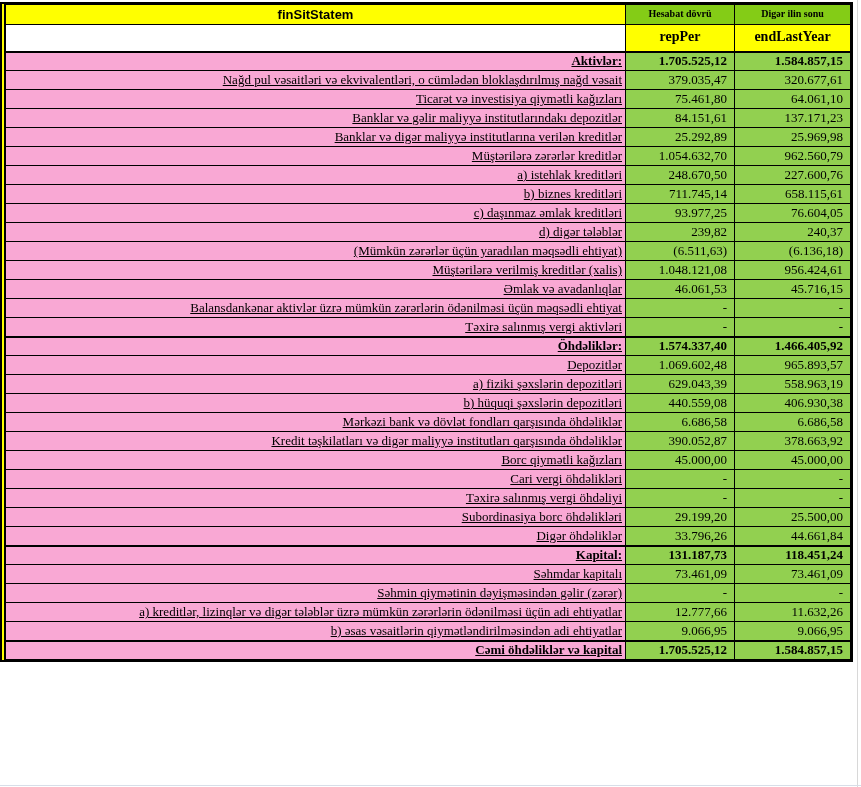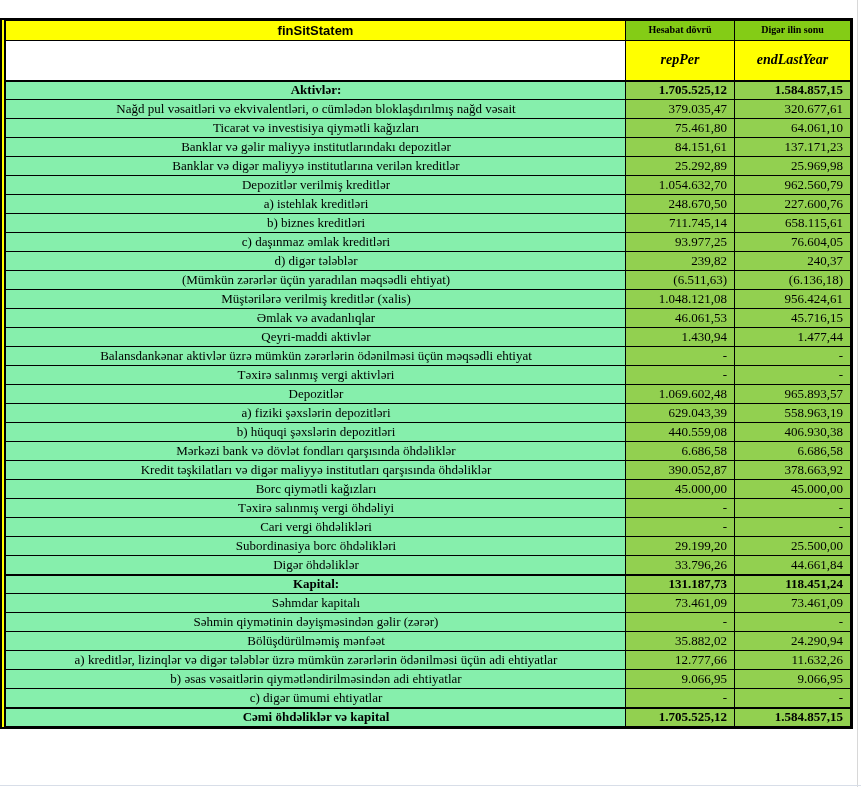--- a/index.html
+++ b/index.html
@@ -11,21 +11,21 @@
   html, body {
     margin: 0; padding: 0;
     background: #ffffff;
     width: 861px;
     font-family: "Liberation Serif", serif;
   }
   .sheet {
     position: relative;
     width: 861px;
     height: 787px;
-    padding-top: 18px;
+    padding-top: 2px;
     overflow: hidden;
   }
   .table-wrap {
     display: flex;
     width: 853px;
     border: 2px solid var(--border);
     background: #fff;
   }
   .left-strip {
     flex: none;
@@ -47,21 +47,21 @@
     border: 1px solid var(--border);
     height: 19px;
     padding: 0 3px;
     overflow: hidden;
     white-space: nowrap;
     font-weight: normal;
     line-height: 1.05;
   }
   
   tr.hdr1 td, tr.hdr1 th { height: 20px; }
-  tr.hdr2 td, tr.hdr2 th { height: 40px; border-bottom-width: 2px; font-style: italic; }
+  tr.hdr2 td, tr.hdr2 th { height: 27px; border-bottom-width: 2px; }
   .title-cell {
     background: var(--yellow);
     text-align: center;
     font-family: "Liberation Sans", sans-serif;
     font-weight: bold;
     font-size: 13px;
   }
   .colhead {
     background: #84cc16;
     text-align: center;
@@ -70,23 +70,24 @@
   }
   .codehead {
     background: var(--yellow);
     text-align: center;
     font-weight: bold;
     font-size: 14px;
   }
   .blank-cell { background: #ffffff; }
   
   td.c-label {
-    background: #86efac;
-    text-align: center;
+    background: #f9a8d4;
+    text-align: right;
     padding-left: 4px;
+    text-decoration: underline;
   }
   td.c-val {
     background: var(--green);
     text-align: right;
     padding-right: 7px;
   }
   tr.section td, tr.total td {
     font-weight: bold;
     border-top-width: 2px;
   }
@@ -148,21 +149,21 @@
     <td class="c-label">Banklar və gəlir maliyyə institutlarındakı depozitlər</td>
     <td class="c-val">84.151,61</td>
     <td class="c-val">137.171,23</td>
   </tr>
           <tr class="item">
     <td class="c-label">Banklar və digər maliyyə institutlarına verilən kreditlər</td>
     <td class="c-val">25.292,89</td>
     <td class="c-val">25.969,98</td>
   </tr>
           <tr class="item">
-    <td class="c-label">Depozitlər verilmiş kreditlər</td>
+    <td class="c-label">Müştərilərə zərərlər kreditlər</td>
     <td class="c-val">1.054.632,70</td>
     <td class="c-val">962.560,79</td>
   </tr>
           <tr class="item">
     <td class="c-label">a) istehlak kreditləri</td>
     <td class="c-val">248.670,50</td>
     <td class="c-val">227.600,76</td>
   </tr>
           <tr class="item">
     <td class="c-label">b) biznes kreditləri</td>
@@ -188,33 +189,33 @@
     <td class="c-label">Müştərilərə verilmiş kreditlər (xalis)</td>
     <td class="c-val">1.048.121,08</td>
     <td class="c-val">956.424,61</td>
   </tr>
           <tr class="item">
     <td class="c-label">Əmlak və avadanlıqlar</td>
     <td class="c-val">46.061,53</td>
     <td class="c-val">45.716,15</td>
   </tr>
           <tr class="item">
-    <td class="c-label">Qeyri-maddi aktivlər</td>
-    <td class="c-val">1.430,94</td>
-    <td class="c-val">1.477,44</td>
-  </tr>
-          <tr class="item">
     <td class="c-label">Balansdankənar aktivlər üzrə mümkün zərərlərin ödənilməsi üçün məqsədli ehtiyat</td>
     <td class="c-val">-</td>
     <td class="c-val">-</td>
   </tr>
           <tr class="item">
     <td class="c-label">Təxirə salınmış vergi aktivləri</td>
     <td class="c-val">-</td>
     <td class="c-val">-</td>
+  </tr>
+          <tr class="section">
+    <td class="c-label">Öhdəliklər:</td>
+    <td class="c-val">1.574.337,40</td>
+    <td class="c-val">1.466.405,92</td>
   </tr>
           <tr class="item">
     <td class="c-label">Depozitlər</td>
     <td class="c-val">1.069.602,48</td>
     <td class="c-val">965.893,57</td>
   </tr>
           <tr class="item">
     <td class="c-label">a) fiziki şəxslərin depozitləri</td>
     <td class="c-val">629.043,39</td>
     <td class="c-val">558.963,19</td>
@@ -233,26 +234,26 @@
     <td class="c-label">Kredit təşkilatları və digər maliyyə institutları qarşısında öhdəliklər</td>
     <td class="c-val">390.052,87</td>
     <td class="c-val">378.663,92</td>
   </tr>
           <tr class="item">
     <td class="c-label">Borc qiymətli kağızları</td>
     <td class="c-val">45.000,00</td>
     <td class="c-val">45.000,00</td>
   </tr>
           <tr class="item">
+    <td class="c-label">Cari vergi öhdəlikləri</td>
+    <td class="c-val">-</td>
+    <td class="c-val">-</td>
+  </tr>
+          <tr class="item">
     <td class="c-label">Təxirə salınmış vergi öhdəliyi</td>
-    <td class="c-val">-</td>
-    <td class="c-val">-</td>
-  </tr>
-          <tr class="item">
-    <td class="c-label">Cari vergi öhdəlikləri</td>
     <td class="c-val">-</td>
     <td class="c-val">-</td>
   </tr>
           <tr class="item">
     <td class="c-label">Subordinasiya borc öhdəlikləri</td>
     <td class="c-val">29.199,20</td>
     <td class="c-val">25.500,00</td>
   </tr>
           <tr class="item">
     <td class="c-label">Digər öhdəliklər</td>
@@ -268,38 +269,28 @@
     <td class="c-label">Səhmdar kapitalı</td>
     <td class="c-val">73.461,09</td>
     <td class="c-val">73.461,09</td>
   </tr>
           <tr class="item">
     <td class="c-label">Səhmin qiymətinin dəyişməsindən gəlir (zərər)</td>
     <td class="c-val">-</td>
     <td class="c-val">-</td>
   </tr>
           <tr class="item">
-    <td class="c-label">Bölüşdürülməmiş mənfəət</td>
-    <td class="c-val">35.882,02</td>
-    <td class="c-val">24.290,94</td>
-  </tr>
-          <tr class="item">
     <td class="c-label">a) kreditlər, lizinqlər və digər tələblər üzrə mümkün zərərlərin ödənilməsi üçün adi ehtiyatlar</td>
     <td class="c-val">12.777,66</td>
     <td class="c-val">11.632,26</td>
   </tr>
           <tr class="item">
     <td class="c-label">b) əsas vəsaitlərin qiymətləndirilməsindən adi ehtiyatlar</td>
     <td class="c-val">9.066,95</td>
     <td class="c-val">9.066,95</td>
-  </tr>
-          <tr class="item">
-    <td class="c-label">c) digər ümumi ehtiyatlar</td>
-    <td class="c-val">-</td>
-    <td class="c-val">-</td>
   </tr>
           <tr class="total">
     <td class="c-label">Cəmi öhdəliklər və kapital</td>
     <td class="c-val">1.705.525,12</td>
     <td class="c-val">1.584.857,15</td>
   </tr>
         </tbody>
     </table>
   </div>
   <div class="gridline-right"></div>

